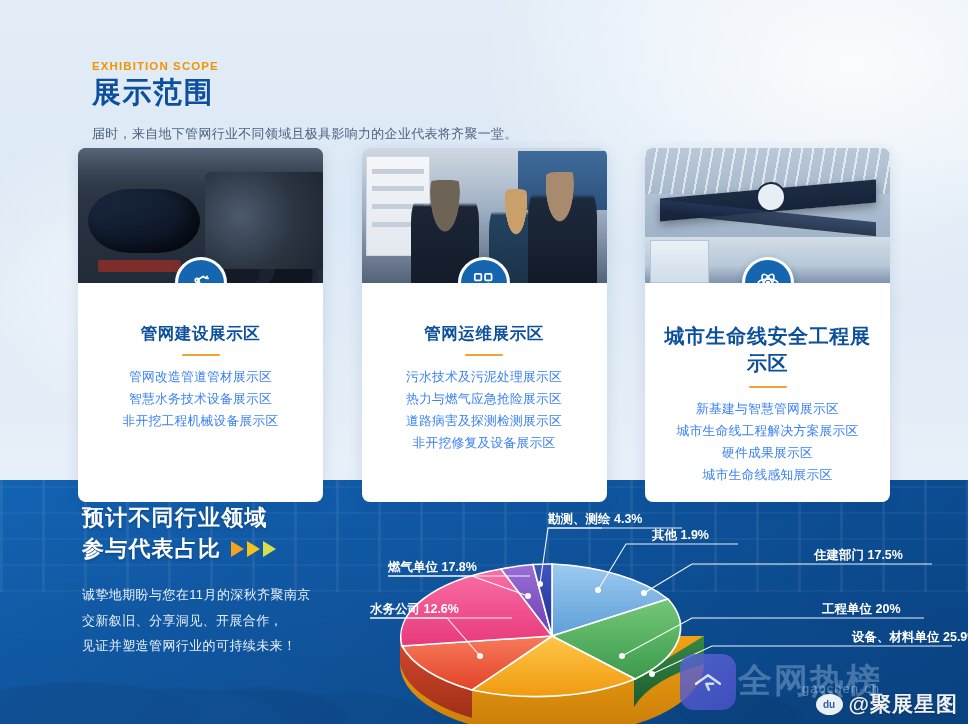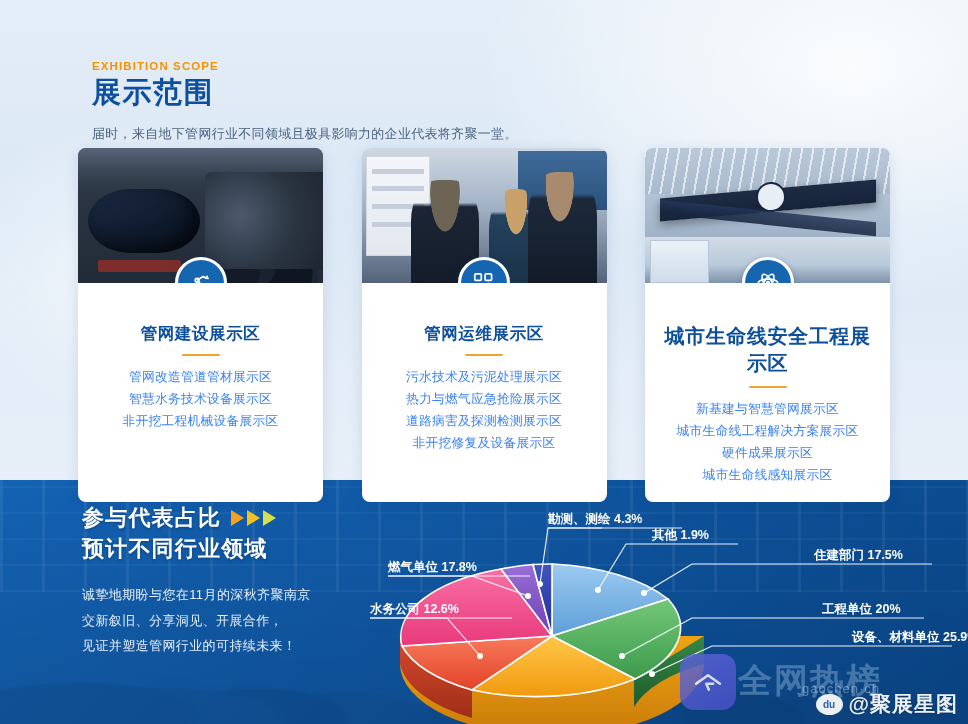--- a/index.html
+++ b/index.html
@@ -496,29 +496,29 @@
     </div>
 
   </div>
 
   <div class="blue-panel">
     <div class="hall"></div>
     <div class="crowd"></div>
 
     <div class="panel-text">
       <div class="panel-title">
+        <div>预计不同行业领域</div>
         <div style="display:flex;align-items:center;">
           <span>参与代表占比</span>
           <span class="arrows">
               <i></i>
               <i></i>
               <i></i>
             </span>
         </div>
-        <div>预计不同行业领域</div>
       </div>
       <div class="panel-para">
         <div>诚挚地期盼与您在11月的深秋齐聚南京</div>
         <div>交新叙旧、分享洞见、开展合作，</div>
         <div>见证并塑造管网行业的可持续未来！</div>
       </div>
     </div>
 
     <div class="chart-wrap">
       <svg viewBox="0 0 600 238" preserveAspectRatio="xMidYMid meet">

